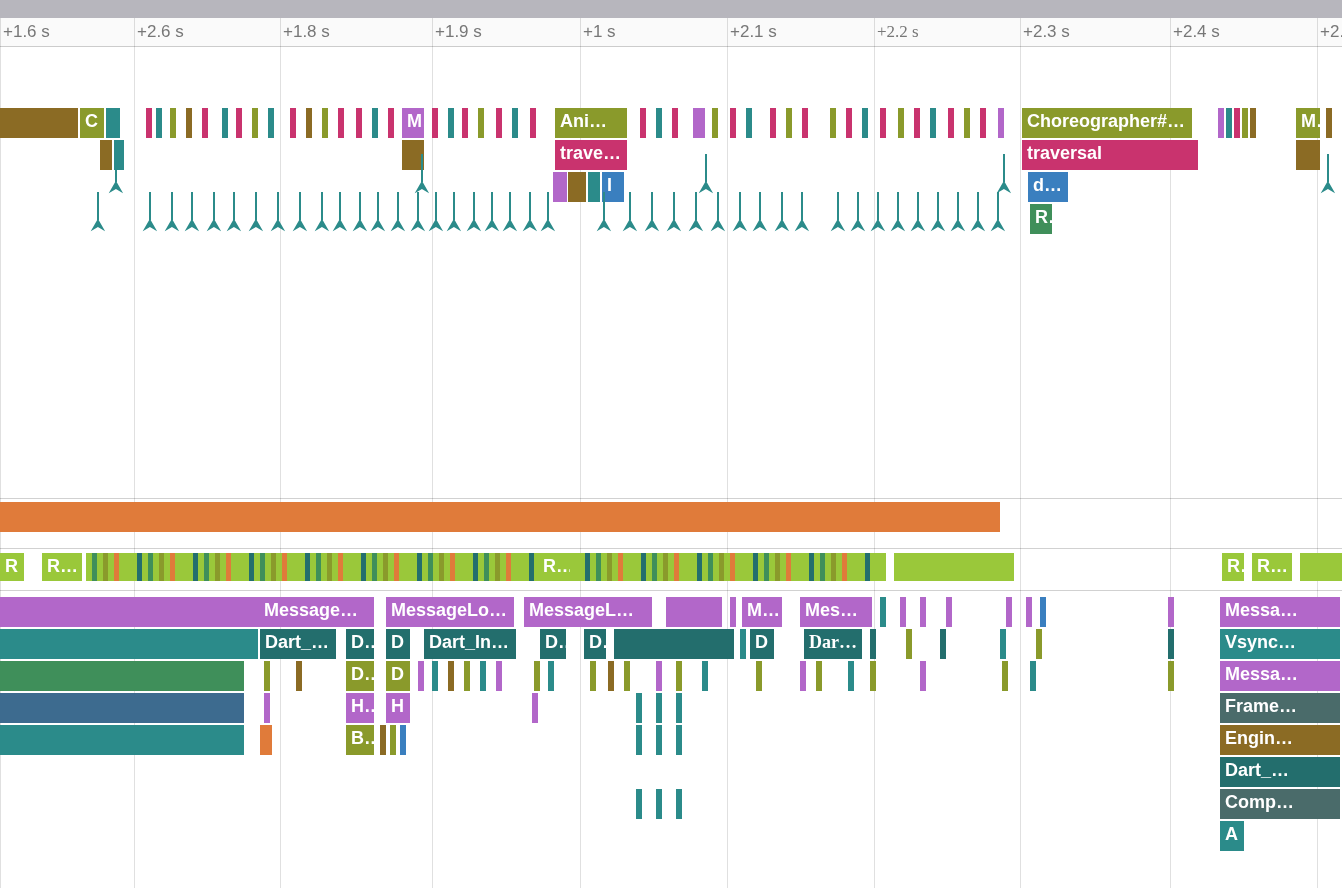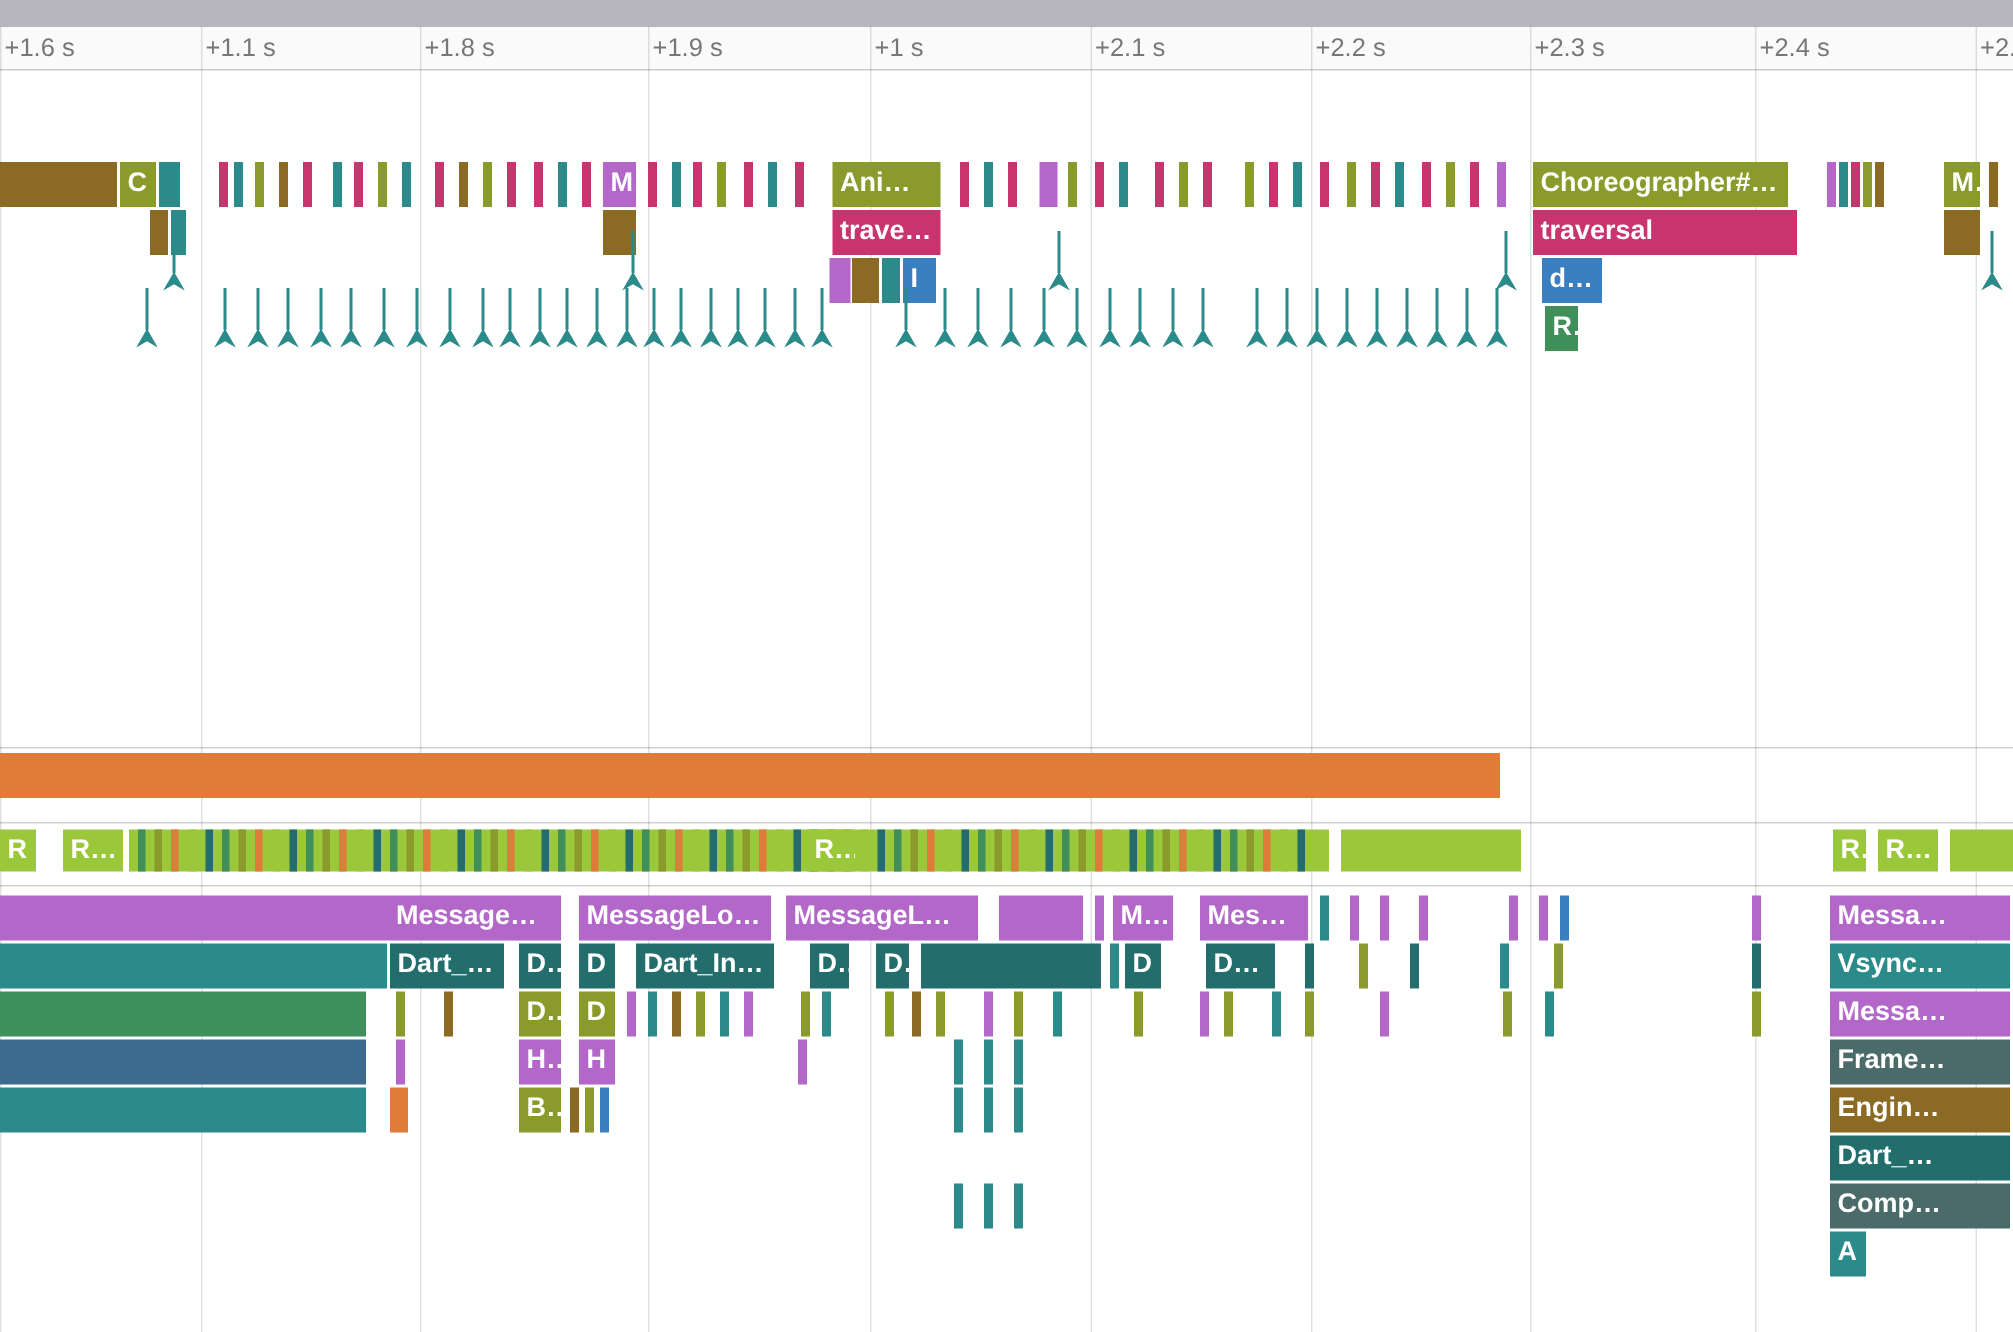--- a/index.html
+++ b/index.html
@@ -325,21 +325,21 @@
   <div id="r1" style="position:absolute;top:32px;height:30px;width:100%">
         <div class="slice" style="left: 0px; width: 258px; background: rgb(43, 139, 138);"></div>
         <div class="slice" style="left: 260px; width: 76px; background: rgb(35, 110, 109);">Dart_…</div>
         <div class="slice" style="left: 346px; width: 28px; background: rgb(35, 110, 109);">D…</div>
         <div class="slice" style="left: 386px; width: 24px; background: rgb(35, 110, 109);">D</div>
         <div class="slice" style="left: 424px; width: 92px; background: rgb(35, 110, 109);">Dart_In…</div>
         <div class="slice" style="left: 540px; width: 26px; background: rgb(35, 110, 109);">D…</div>
         <div class="slice" style="left: 584px; width: 22px; background: rgb(35, 110, 109);">D</div>
         <div class="slice" style="left: 614px; width: 120px; background: rgb(35, 110, 109);"></div>
         <div class="slice" style="left: 750px; width: 24px; background: rgb(35, 110, 109);">D</div>
-        <div class="slice" style="left: 804px; width: 46px; background: rgb(35, 110, 109);">Dar…</div>
+        <div class="slice" style="left: 804px; width: 58px; background: rgb(35, 110, 109); font-family: Liberation Serif, serif;">Dar…</div>
         <div class="thin" style="left: 740px; width: 6px; background: rgb(43, 139, 138);"></div>
         <div class="thin" style="left: 870px; width: 6px; background: rgb(35, 110, 109);"></div>
         <div class="thin" style="left: 906px; width: 6px; background: rgb(138, 154, 43);"></div>
         <div class="thin" style="left: 940px; width: 6px; background: rgb(35, 110, 109);"></div>
         <div class="thin" style="left: 1000px; width: 6px; background: rgb(43, 139, 138);"></div>
         <div class="thin" style="left: 1036px; width: 6px; background: rgb(138, 154, 43);"></div>
         <div class="thin" style="left: 1168px; width: 6px; background: rgb(35, 110, 109);"></div>
       </div>
   <div id="r2" style="position:absolute;top:64px;height:30px;width:100%">
         <div class="slice" style="left: 0px; width: 244px; background: rgb(63, 143, 90);"></div>
@@ -404,22 +404,22 @@
       <div class="slice" style="left: 0px; top: 0px; height: 30px; width: 120px; background: rgb(178, 103, 201);">Messa…</div>
       <div class="slice" style="left: 0px; top: 32px; height: 30px; width: 120px; background: rgb(43, 139, 138);">Vsync…</div>
       <div class="slice" style="left: 0px; top: 64px; height: 30px; width: 120px; background: rgb(178, 103, 201);">Messa…</div>
       <div class="slice" style="left: 0px; top: 96px; height: 30px; width: 120px; background: rgb(74, 107, 106);">Frame…</div>
       <div class="slice" style="left: 0px; top: 128px; height: 30px; width: 120px; background: rgb(139, 107, 36);">Engin…</div>
       <div class="slice" style="left: 0px; top: 160px; height: 30px; width: 120px; background: rgb(35, 110, 109);">Dart_…</div>
       <div class="slice" style="left: 0px; top: 192px; height: 30px; width: 120px; background: rgb(74, 107, 106);">Comp…</div>
       <div class="slice" style="left: 0px; top: 224px; height: 30px; width: 24px; background: rgb(43, 139, 138);">A</div>
     </div>
 <div class="tick-lab" style="left: 0px;">+1.6 s</div>
-    <div class="tick-lab" style="left: 134px;">+1.1 s</div>
+    <div class="tick-lab" style="left: 134px;">+2.6 s</div>
     <div class="tick-lab" style="left: 280px;">+1.8 s</div>
     <div class="tick-lab" style="left: 432px;">+1.9 s</div>
     <div class="tick-lab" style="left: 580px;">+1 s</div>
     <div class="tick-lab" style="left: 727px;">+2.1 s</div>
-    <div class="tick-lab" style="left: 874px;">+2.2 s</div>
+    <div class="tick-lab" style="left: 874px; font-family: Liberation Serif, serif;">+2.2 s</div>
     <div class="tick-lab" style="left: 1020px;">+2.3 s</div>
     <div class="tick-lab" style="left: 1170px; text-align: center;">+2.4 s</div>
     <div class="tick-lab" style="left: 1317px;">+2.</div>
   </div>
 
 </body></html>

